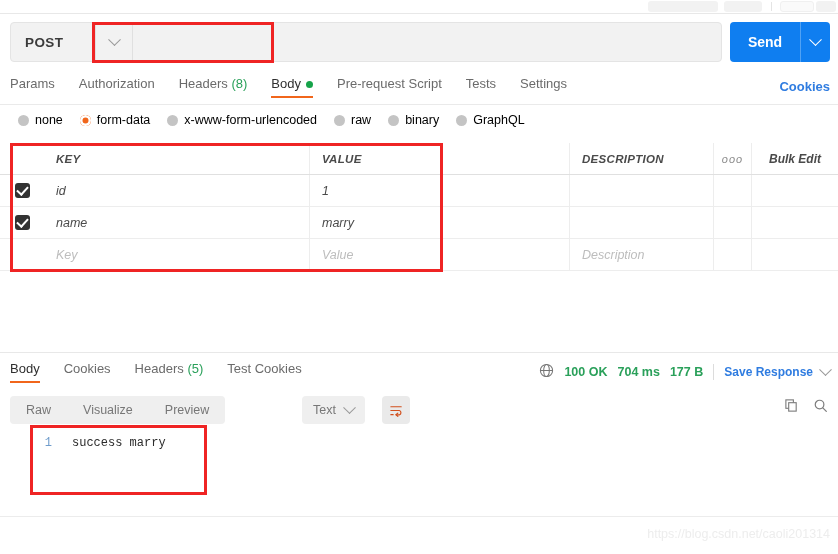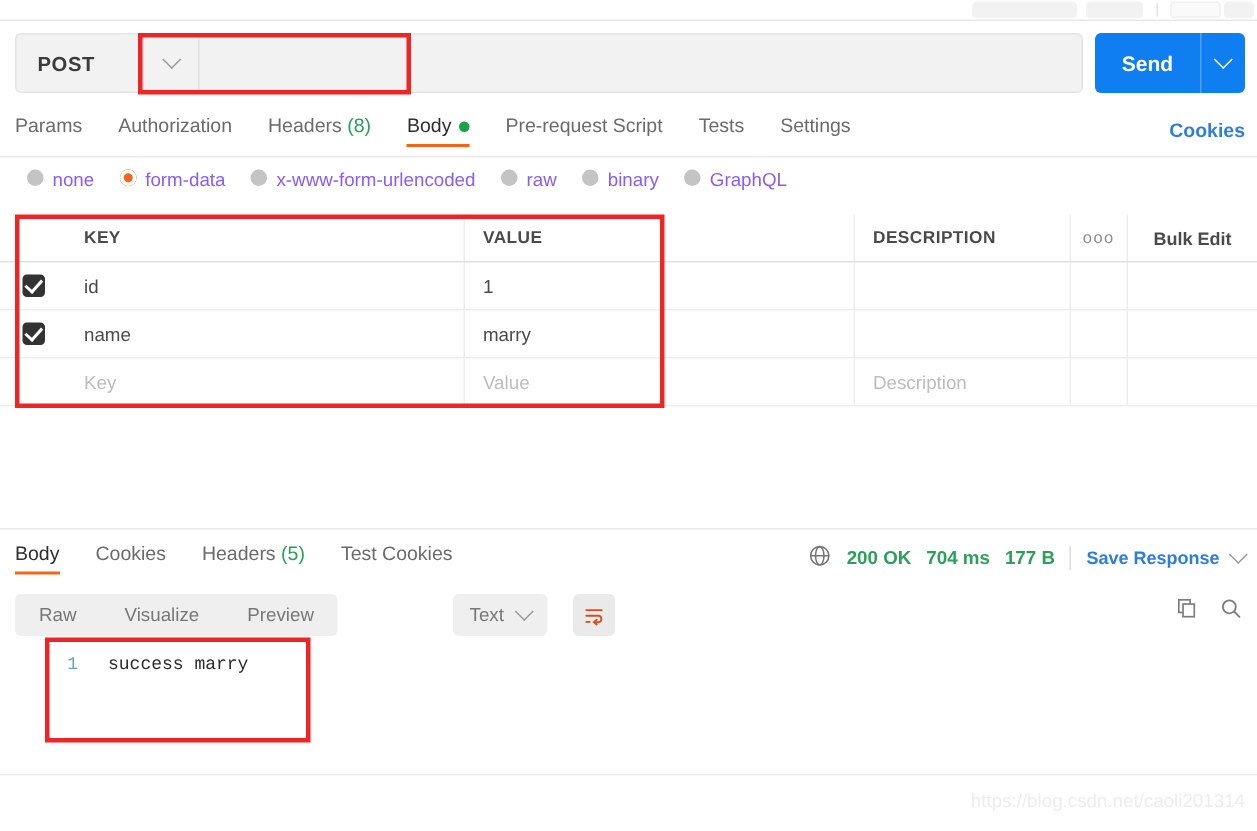--- a/index.html
+++ b/index.html
@@ -42,26 +42,26 @@
   .rtab { position: relative; font-size: 13px; color: #6b6b6b; margin-right: 24px; padding-bottom: 7px; white-space: nowrap; }
   .rtab.active { color: #2f2f2f; }
   .rtab.active::after { content: ""; position: absolute; left: 0; right: 0; bottom: 0; height: 2px; background: #f1661b; }
   .cnt-green { color: #2aa05a; }
   .dot-green { display: inline-block; width: 7px; height: 7px; border-radius: 50%; background: #16a34a; margin-left: 5px; vertical-align: middle; }
   .cookies-link { position: absolute; right: 8px; top: 79px; font-size: 13px; color: #2f7ce0; font-weight: bold; }
   .tabs-rule { position: absolute; left: 0; top: 104px; width: 838px; height: 1px; background: #eaeaea; }
 
   
   .radios { position: absolute; left: 18px; top: 113px; display: flex; align-items: center; }
-  .radio-item { display: flex; margin-right: 17px; font-size: 12.5px; color: #8b5cf6; }
+  .radio-item { display: flex; align-items: center; margin-right: 17px; font-size: 12.5px; color: #000000; }
   .rdot { width: 11px; height: 11px; border-radius: 50%; background: #c4c4c4; margin-right: 6px; }
   .rdot.on { background: #f1661b; box-shadow: inset 0 0 0 2.5px #fff, inset 0 0 0 5px #f1661b; }
 
   
-  .tbl { position: absolute; left: 0; top: 143px; width: 838px; }
+  .tbl { position: absolute; left: 0; top: 143px; width: 838px; font-style: italic; }
   .trow { display: flex; height: 32px; border-bottom: 1px solid #ededed; }
   .trow.head { border-bottom: 1px solid #e0e0e0; }
   .tc { display: flex; align-items: center; border-right: 1px solid #ededed; font-size: 12.5px; color: #4a4a4a; }
   .c-chk { width: 44px; justify-content: center; border-right: none; }
   .c-key { width: 266px; padding-left: 12px; }
   .c-val { width: 260px; padding-left: 12px; }
   .c-desc { flex: 1; padding-left: 12px; }
   .c-dots { width: 38px; justify-content: center; }
   .c-bulk { width: 86px; justify-content: center; border-right: none; }
   .th { font-size: 11.5px; font-weight: bold; color: #4a4a4a; letter-spacing: .3px; }
@@ -224,21 +224,21 @@
     </div>
 
   <div class="resp-status">
     <span>
       <svg width="15" height="15" viewBox="0 0 16 16" fill="none" stroke="#757575" stroke-width="1.1">
         <circle cx="8" cy="8" r="6.5"></circle>
           <ellipse cx="8" cy="8" rx="3" ry="6.5"></ellipse>
           <line x1="1.5" y1="8" x2="14.5" y2="8"></line>
       </svg>
     </span>
-    <span class="st-green">200 OK</span>
+    <span class="st-green">100 OK</span>
     <span class="st-green">704 ms</span>
     <span class="st-green">177 B</span>
     <span class="sep-v"></span>
     <span class="save-resp">Save Response</span>
     <span class="caret" style="margin-left:-2px;"></span>
   </div>
 
   <div class="fmt" id="fmt-tabs">
       <div class="fbtn">Raw</div>
       <div class="fbtn">Visualize</div>

